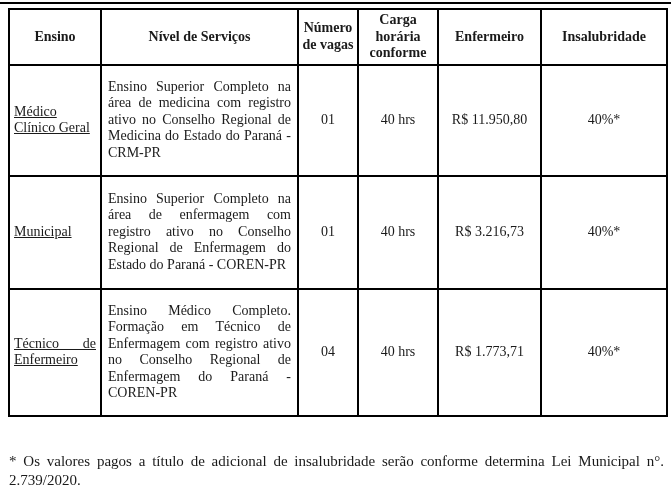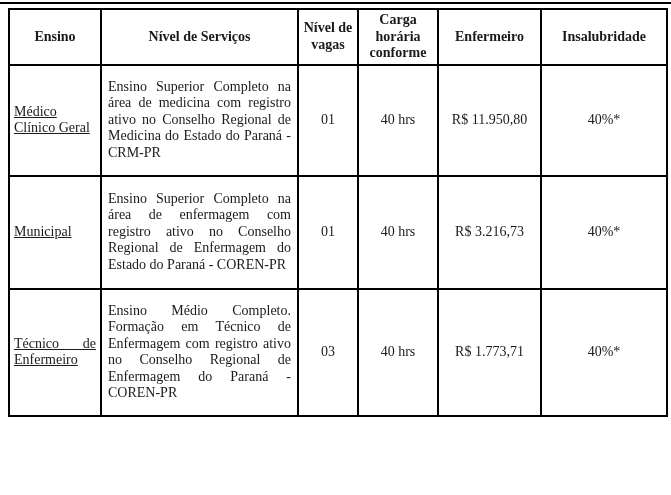--- a/index.html
+++ b/index.html
@@ -67,21 +67,21 @@
       <col style="width:197px">
       <col style="width:60px">
       <col style="width:80px">
       <col style="width:103px">
       <col style="width:126px">
     </colgroup>
     <thead>
       <tr class="header-row">
         <th>Ensino</th>
         <th>Nível de Serviços</th>
-        <th>Nível de vagas</th>
+        <th>Número de vagas</th>
         <th>Carga horária conforme</th>
         <th>Enfermeiro</th>
         <th>Insalubridade</th>
       </tr>
     </thead>
     <tbody>
       <tr class="row-1">
         <td class="cell-cargo">Médico Clínico Geral</td>
         <td class="cell-nivel">Ensino Superior Completo na área de medicina com registro ativo no Conselho Regional de Medicina do Estado do Paraná - CRM-PR</td>
         <td class="cell-center">01</td>
@@ -92,23 +92,24 @@
       <tr class="row-2">
         <td class="cell-cargo">Municipal</td>
         <td class="cell-nivel">Ensino Superior Completo na área de enfermagem com registro ativo no Conselho Regional de Enfermagem do Estado do Paraná - COREN-PR</td>
         <td class="cell-center">01</td>
         <td class="cell-center">40 hrs</td>
         <td class="cell-center">R$ 3.216,73</td>
         <td class="cell-center">40%*</td>
       </tr>
       <tr class="row-3">
         <td class="cell-cargo">Técnico de Enfermeiro</td>
-        <td class="cell-nivel">Ensino Médio Completo. Formação em Técnico de Enfermagem com registro ativo no Conselho Regional de Enfermagem do Paraná - COREN-PR</td>
-        <td class="cell-center">03</td>
+        <td class="cell-nivel">Ensino Médico Completo. Formação em Técnico de Enfermagem com registro ativo no Conselho Regional de Enfermagem do Paraná - COREN-PR</td>
+        <td class="cell-center">04</td>
         <td class="cell-center">40 hrs</td>
         <td class="cell-center">R$ 1.773,71</td>
         <td class="cell-center">40%*</td>
       </tr>
     </tbody>
   </table>
 
+  <div class="footnote">* Os valores pagos a título de adicional de insalubridade serão conforme determina Lei Municipal n°. 2.739/2020.</div>
 
 </div>
 
 </body></html>

